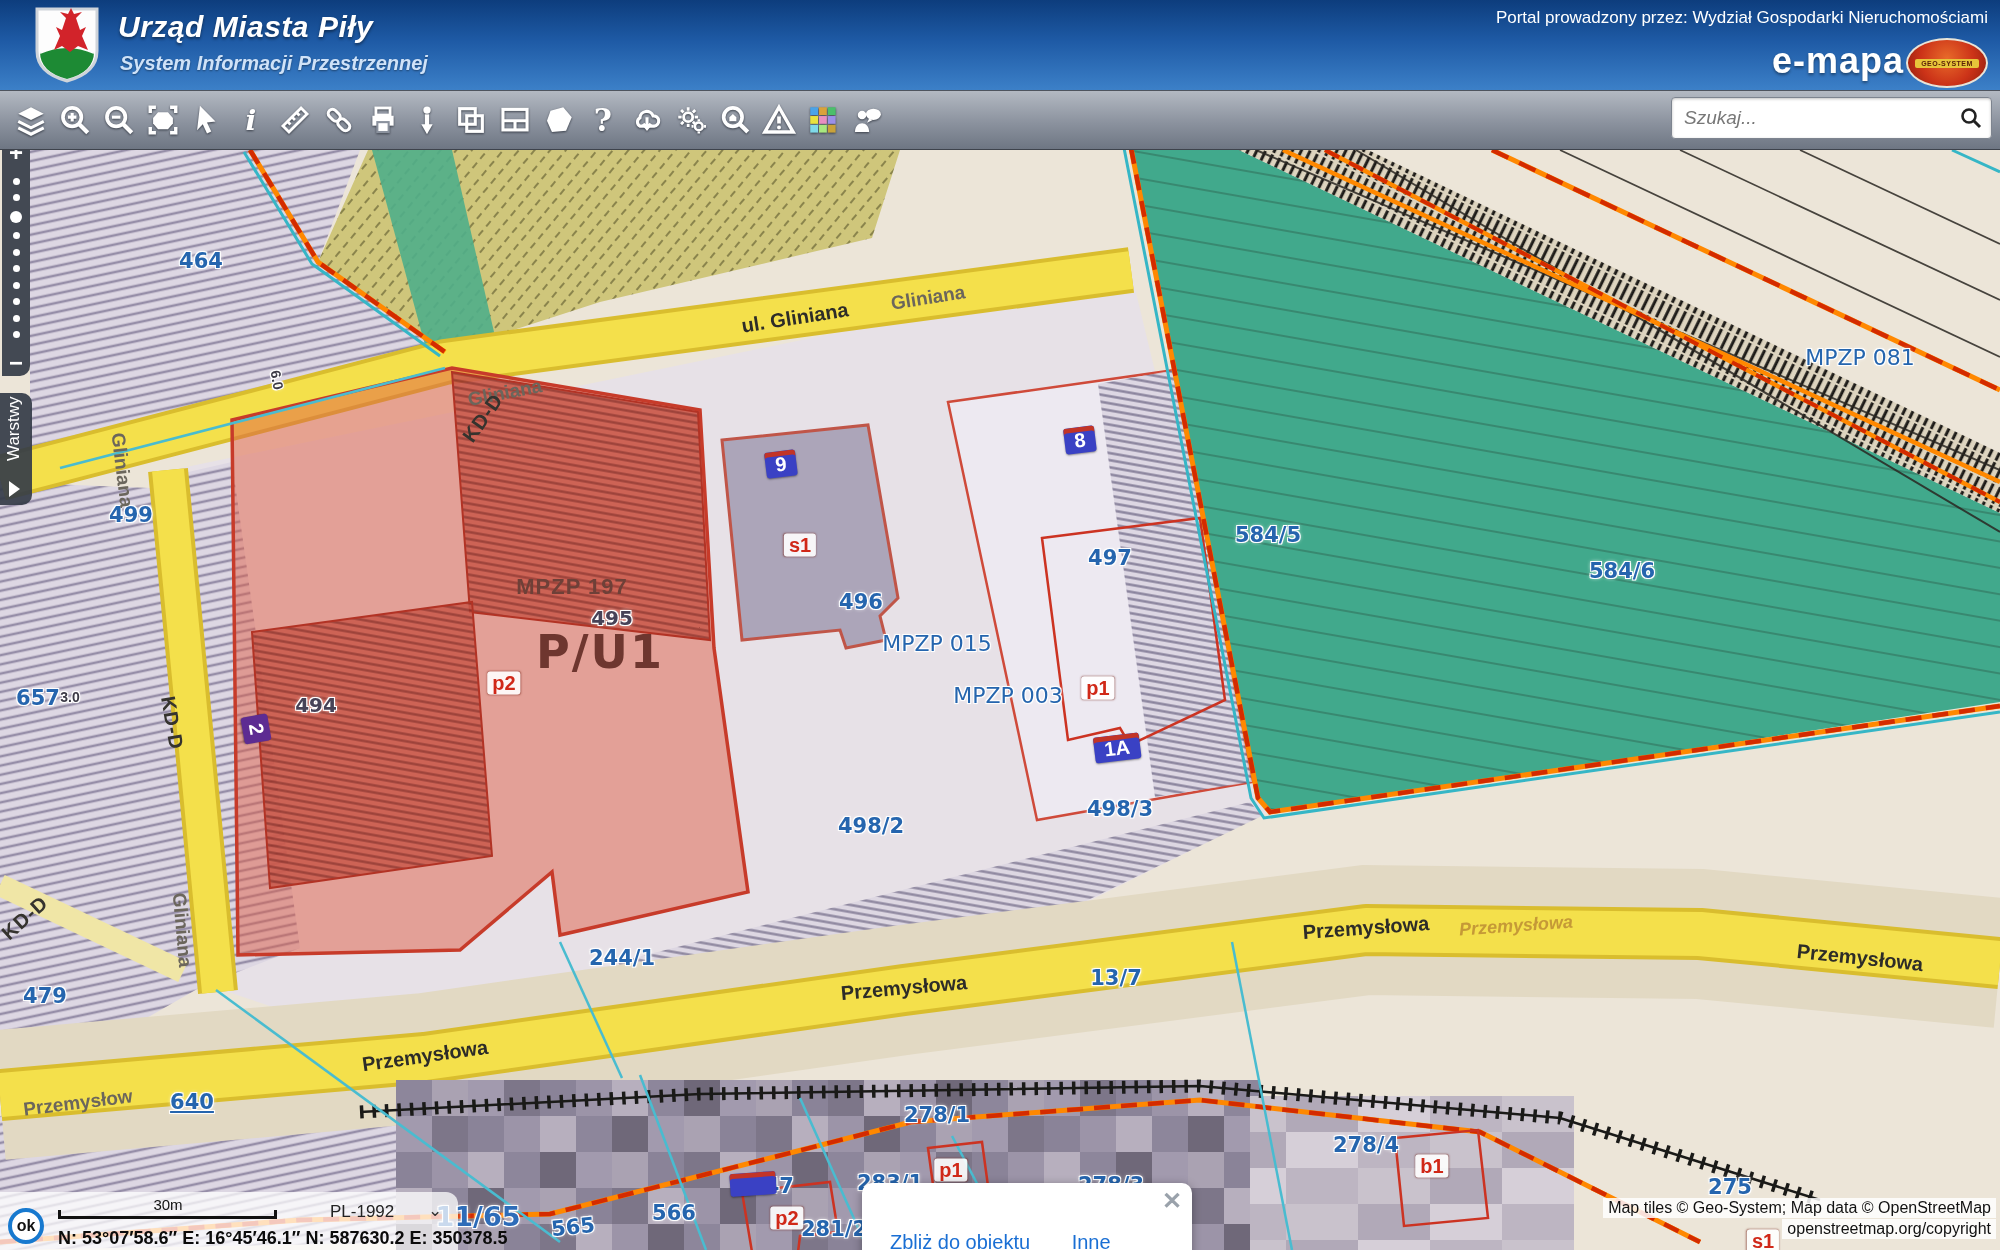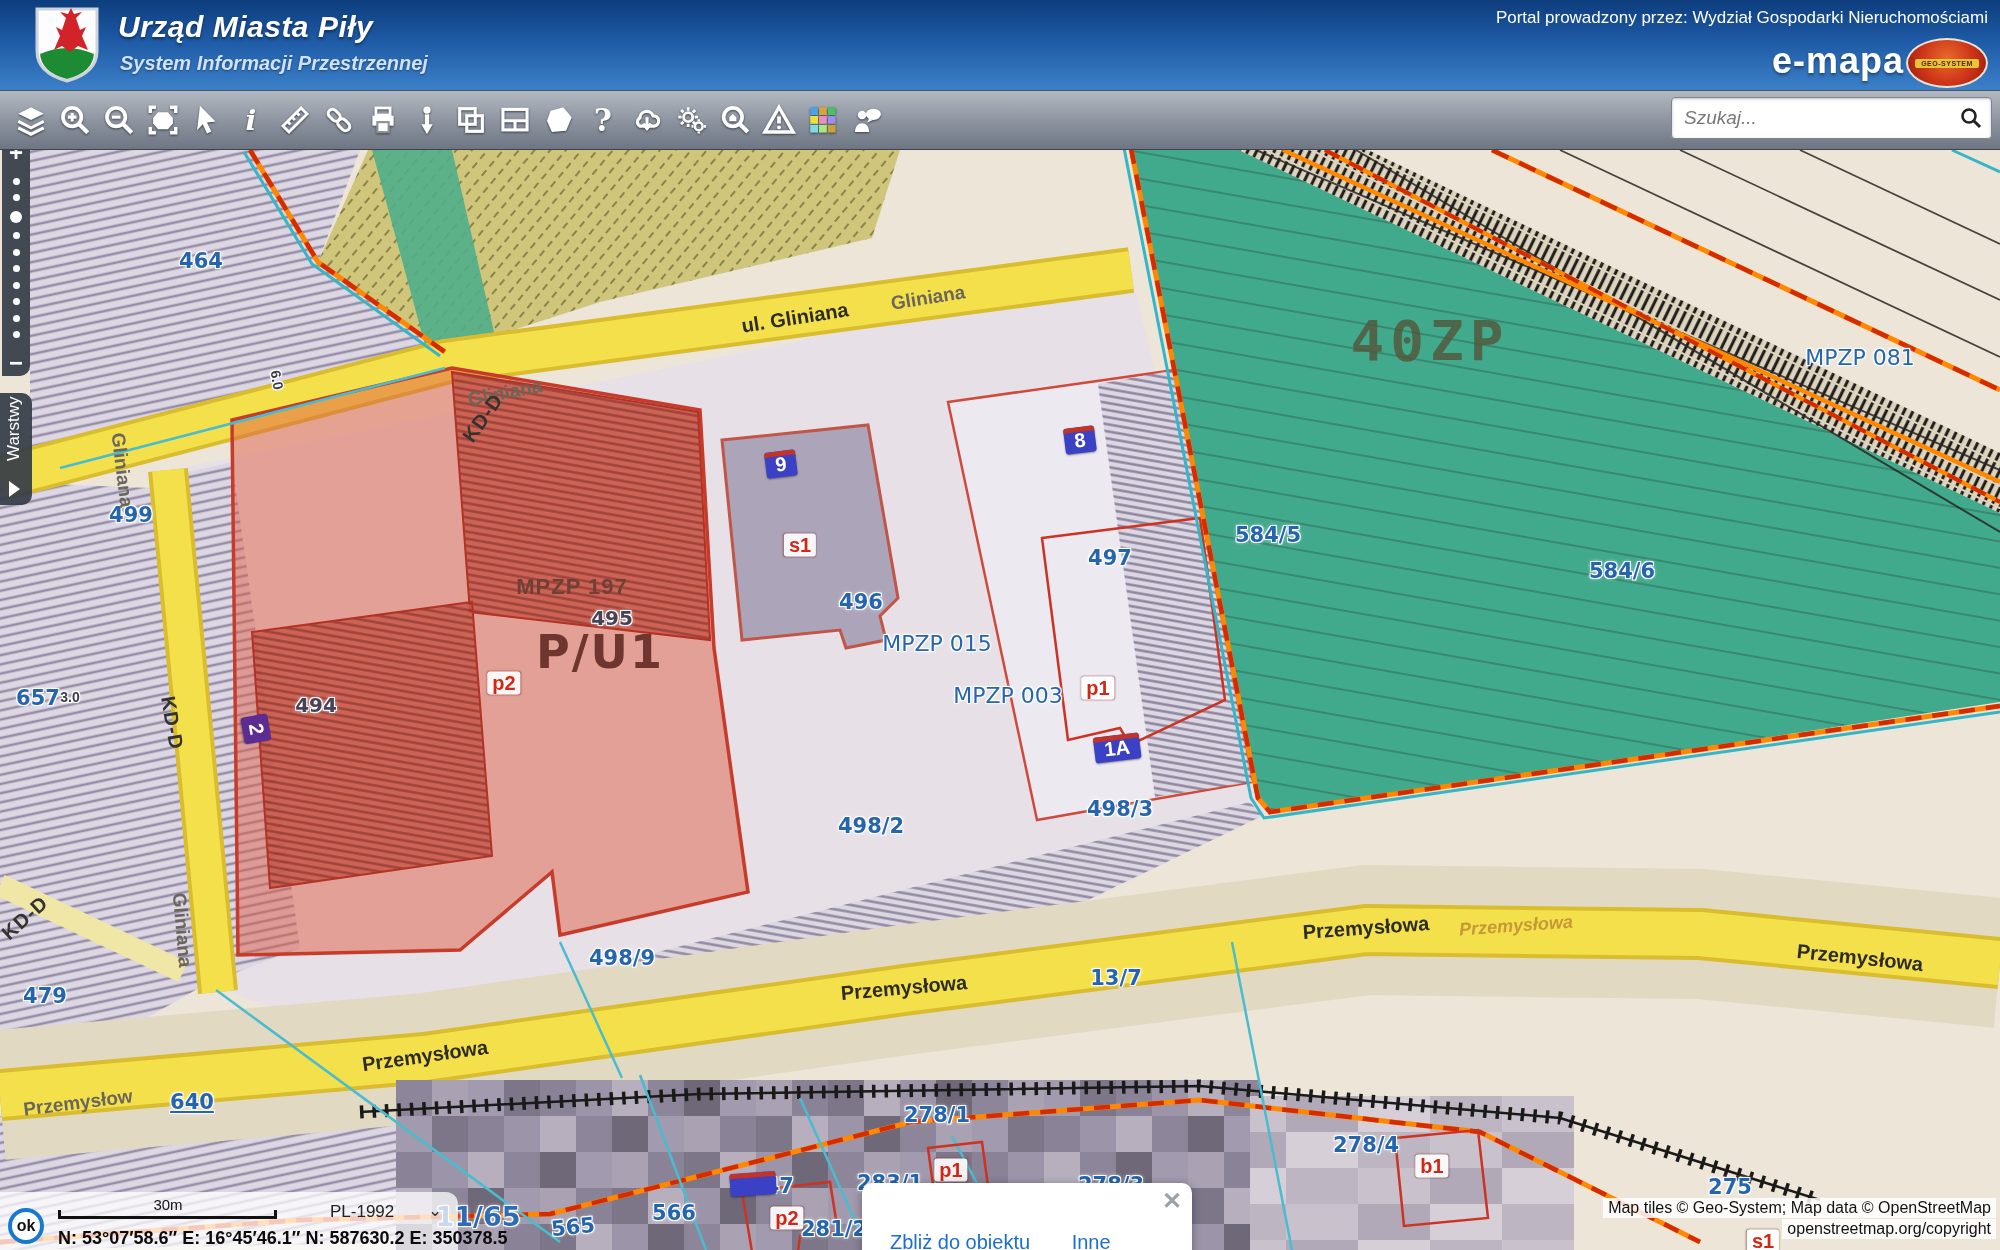--- a/index.html
+++ b/index.html
@@ -401,21 +401,21 @@
 <div id="labels">
     <div class="mlbl c-blue halo" style="left: 201px; top: 261px; transform: translate(-50%, -50%) rotate(0deg);">464</div>
     <div class="mlbl c-blue halo" style="left: 38px; top: 698px; transform: translate(-50%, -50%) rotate(0deg);">657</div>
     <div class="mlbl c-small halo" style="left: 70px; top: 697px; transform: translate(-50%, -50%) rotate(0deg);">3.0</div>
     <div class="mlbl c-blue halo" style="left: 131px; top: 515px; transform: translate(-50%, -50%) rotate(0deg);">499</div>
     <div class="mlbl c-small halo" style="left: 277px; top: 380px; transform: translate(-50%, -50%) rotate(80deg);">6.0</div>
     <div class="mlbl c-dark halo" style="left: 316px; top: 705px; transform: translate(-50%, -50%) rotate(0deg);">494</div>
     <div class="mlbl c-dark halo" style="left: 612px; top: 618px; transform: translate(-50%, -50%) rotate(0deg);">495</div>
     <div class="mlbl c-blue halo" style="left: 861px; top: 602px; transform: translate(-50%, -50%) rotate(0deg);">496</div>
     <div class="mlbl c-blue halo" style="left: 1110px; top: 558px; transform: translate(-50%, -50%) rotate(0deg);">497</div>
-    <div class="mlbl c-blue halo" style="left: 622px; top: 958px; transform: translate(-50%, -50%) rotate(0deg);">498/9</div>
+    <div class="mlbl c-blue halo" style="left: 622px; top: 958px; transform: translate(-50%, -50%) rotate(0deg);">244/1</div>
     <div class="mlbl c-blue halo" style="left: 871px; top: 826px; transform: translate(-50%, -50%) rotate(0deg);">498/2</div>
     <div class="mlbl c-blue halo" style="left: 1120px; top: 809px; transform: translate(-50%, -50%) rotate(0deg);">498/3</div>
     <div class="mlbl c-blue halo" style="left: 1268px; top: 535px; transform: translate(-50%, -50%) rotate(0deg);">584/5</div>
     <div class="mlbl c-blue halo" style="left: 1622px; top: 571px; transform: translate(-50%, -50%) rotate(0deg);">584/6</div>
     <div class="mlbl c-blue halo" style="left: 45px; top: 996px; transform: translate(-50%, -50%) rotate(0deg);">479</div>
     <div class="mlbl c-blue halo" style="left: 192px; top: 1102px; transform: translate(-50%, -50%) rotate(0deg); text-decoration: underline;">640</div>
     <div class="mlbl c-blue halo" style="left: 1116px; top: 978px; transform: translate(-50%, -50%) rotate(0deg);">13/7</div>
     <div class="mlbl c-blue halo" style="left: 573px; top: 1227px; transform: translate(-50%, -50%) rotate(-6deg);">565</div>
     <div class="mlbl c-blue halo" style="left: 674px; top: 1213px; transform: translate(-50%, -50%) rotate(0deg);">566</div>
     <div class="mlbl c-blue halo" style="left: 772px; top: 1186px; transform: translate(-50%, -50%) rotate(0deg);">547</div>
@@ -424,21 +424,20 @@
     <div class="mlbl c-blue halo" style="left: 937px; top: 1115px; transform: translate(-50%, -50%) rotate(0deg);">278/1</div>
     <div class="mlbl c-blue halo" style="left: 1111px; top: 1185px; transform: translate(-50%, -50%) rotate(0deg);">278/3</div>
     <div class="mlbl c-blue halo" style="left: 1366px; top: 1145px; transform: translate(-50%, -50%) rotate(0deg);">278/4</div>
     <div class="mlbl c-blue halo" style="left: 1730px; top: 1187px; transform: translate(-50%, -50%) rotate(0deg);">275</div>
     <div class="mlbl c-blue-big halo" style="left: 478px; top: 1216px; transform: translate(-50%, -50%) rotate(0deg);">11/65</div>
     <div class="mlbl c-mpzp halo" style="left: 937px; top: 643px; transform: translate(-50%, -50%) rotate(0deg);">MPZP 015</div>
     <div class="mlbl c-mpzp halo" style="left: 1008px; top: 695px; transform: translate(-50%, -50%) rotate(0deg);">MPZP 003</div>
     <div class="mlbl c-mpzp halo" style="left: 1860px; top: 357px; transform: translate(-50%, -50%) rotate(0deg);">MPZP 081</div>
     <div class="mlbl c-brown" style="left: 572px; top: 587px; transform: translate(-50%, -50%) rotate(0deg);">MPZP 197</div>
     <div class="mlbl c-puz" style="left: 600px; top: 652px; transform: translate(-50%, -50%) rotate(0deg);">P/U1</div>
-    <div class="mlbl c-olive" style="left: 1430px; top: 340px; transform: translate(-50%, -50%) rotate(0deg);">40ZP</div>
     <div class="mlbl c-street-g" style="left: 928px; top: 298px; transform: translate(-50%, -50%) rotate(-9deg);">Gliniana</div>
     <div class="mlbl c-street-d" style="left: 795px; top: 318px; transform: translate(-50%, -50%) rotate(-9deg);">ul. Gliniana</div>
     <div class="mlbl c-street-g" style="left: 505px; top: 393px; transform: translate(-50%, -50%) rotate(-11deg);">Gliniana</div>
     <div class="mlbl c-street-g" style="left: 122px; top: 470px; transform: translate(-50%, -50%) rotate(83deg);">Gliniana</div>
     <div class="mlbl c-street-g" style="left: 182px; top: 930px; transform: translate(-50%, -50%) rotate(85deg);">Gliniana</div>
     <div class="mlbl c-street-d" style="left: 425px; top: 1056px; transform: translate(-50%, -50%) rotate(-8deg);">Przemysłowa</div>
     <div class="mlbl c-street-d" style="left: 904px; top: 988px; transform: translate(-50%, -50%) rotate(-5deg);">Przemysłowa</div>
     <div class="mlbl c-street-d" style="left: 1366px; top: 928px; transform: translate(-50%, -50%) rotate(-4deg);">Przemysłowa</div>
     <div class="mlbl c-street-t" style="left: 1516px; top: 926px; transform: translate(-50%, -50%) rotate(-4deg);">Przemysłowa</div>
     <div class="mlbl c-street-d" style="left: 1860px; top: 958px; transform: translate(-50%, -50%) rotate(6deg);">Przemysłowa</div>

